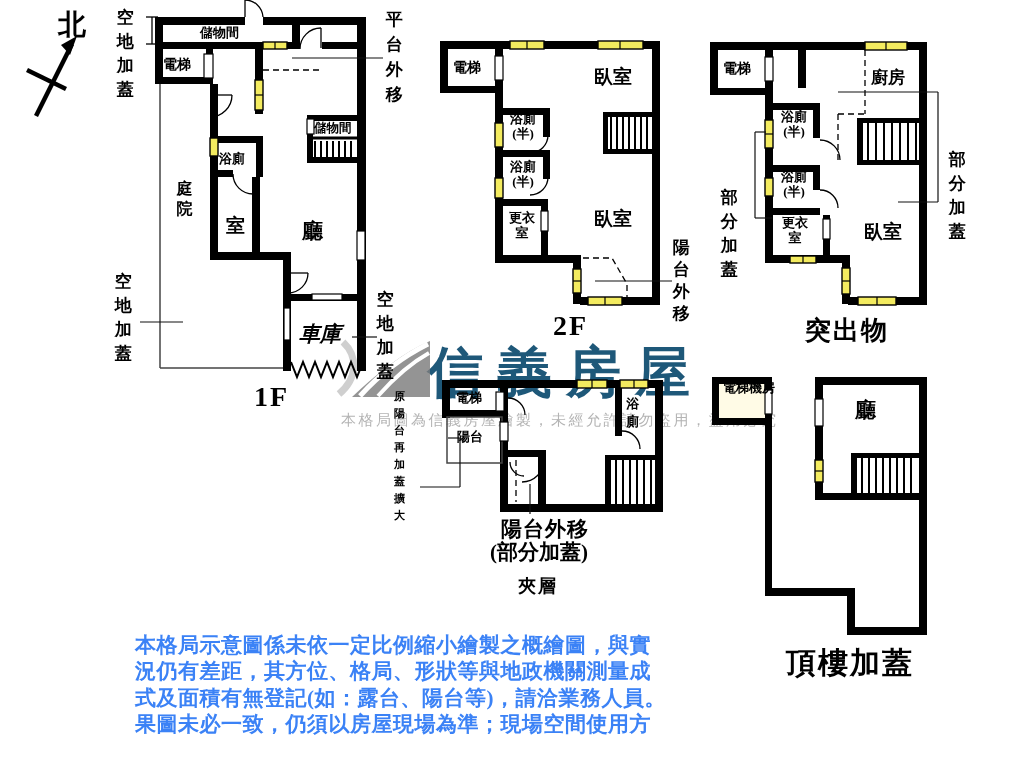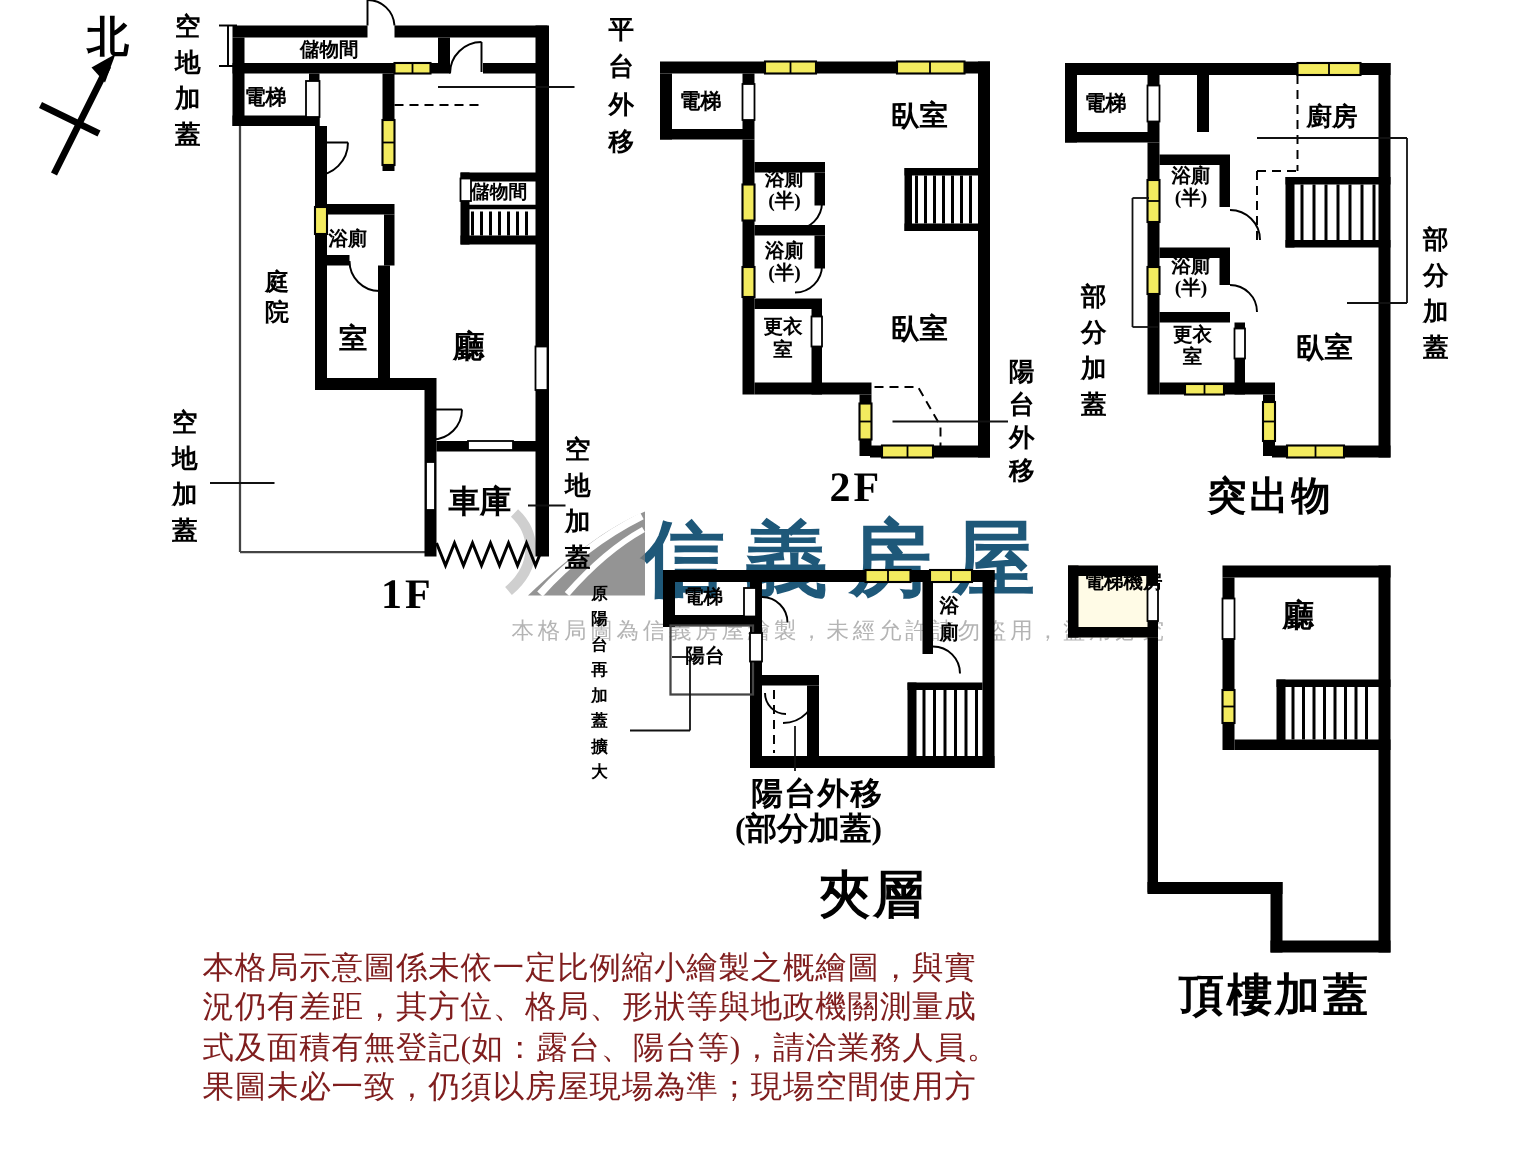--- a/index.html
+++ b/index.html
@@ -7,21 +7,21 @@
           font-family:"Liberation Serif","DejaVu Serif",serif;color:#000;}
   svg.layer{position:absolute;left:0;top:0;}
   .lab{position:absolute;white-space:nowrap;font-weight:600;}
   .v{position:absolute;width:1.2em;text-align:center;word-break:break-all;line-height:1.42;font-weight:600;}
   .wrap{position:absolute;text-align:center;word-break:break-all;line-height:1.12;font-weight:600;}
   .plantitle{position:absolute;white-space:nowrap;font-weight:600;letter-spacing:2px;}
   #brand{position:absolute;left:428px;top:336px;font-size:55px;font-weight:bold;color:#0c4a6e;
          letter-spacing:14px;opacity:.92;white-space:nowrap;}
   #notice{position:absolute;left:341px;top:411px;font-size:15px;color:#b4b4b4;letter-spacing:2.5px;white-space:nowrap;}
   #disclaimer{position:absolute;left:135px;top:632px;width:535px;font-size:21px;line-height:26.4px;
-              letter-spacing:0.5px;color:#7f1d1d;font-weight:400;}
+              letter-spacing:0.5px;color:#3b82f6;font-weight:700;}
 </style>
 </head>
 <body>
 
 <div id="canvas">
 
   <div id="brand">信義房屋</div>
   <div id="notice">本格局圖為信義房屋繪製，未經允許請勿盜用，盜用必究</div>
   <svg class="layer" width="1024" height="768">
     <path d="M339,394 C358,378 358,356 343,342" stroke="#cfcfcf" stroke-width="7" fill="none"></path>
@@ -334,29 +334,29 @@
         <rect x="815" y="399" width="8" height="27"></rect>
       </g>
     </g>
   </svg>
 
   <div class="lab" style="left:58px;top:6px;font-size:28px;font-weight:700;">北</div>
 
   <div class="v" style="left:115px;top:6px;font-size:17px;">空地加蓋</div>
   <div class="v" style="left:113px;top:270px;font-size:17px;">空地加蓋</div>
   <div class="v" style="left:375px;top:288px;font-size:17px;">空地加蓋</div>
-  <div class="v" style="left:384px;top:8px;font-size:17px;line-height:1.47;margin-left:20px;">平台外移</div>
+  <div class="v" style="left:384px;top:8px;font-size:17px;line-height:1.47;">平台外移</div>
   <div class="lab" style="left:200px;top:24px;font-size:13px;">儲物間</div>
   <div class="lab" style="left:163px;top:56px;font-size:14px;">電梯</div>
   <div class="lab" style="left:314px;top:120px;font-size:12.5px;">儲物間</div>
   <div class="lab" style="left:219px;top:150px;font-size:13px;">浴廁</div>
   <div class="v" style="left:175px;top:179px;font-size:16px;line-height:1.25;">庭院</div>
   <div class="lab" style="left:226px;top:213px;font-size:19px;">室</div>
   <div class="lab" style="left:302px;top:217px;font-size:21px;">廳</div>
-  <div class="lab" style="left:299px;top:320px;font-size:21px;">車庫</div>
+  <div class="lab" style="left:299px;top:320px;font-size:21px;font-style:italic;">車庫</div>
   <div class="plantitle" style="left:254px;top:381px;font-size:28px;">1F</div>
 
   <div class="lab" style="left:453px;top:59px;font-size:14px;">電梯</div>
   <div class="lab" style="left:594px;top:64px;font-size:19px;">臥室</div>
   <div class="wrap" style="left:506px;top:112px;width:34px;font-size:13px;">浴廁(半)</div>
   <div class="wrap" style="left:506px;top:160px;width:34px;font-size:13px;">浴廁(半)</div>
   <div class="wrap" style="left:507px;top:211px;width:30px;font-size:13px;">更衣室</div>
   <div class="lab" style="left:594px;top:206px;font-size:19px;">臥室</div>
   <div class="v" style="left:671px;top:237px;font-size:17px;line-height:1.3;">陽台外移</div>
   <div class="plantitle" style="left:553px;top:310px;font-size:28px;">2F</div>
@@ -370,21 +370,21 @@
   <div class="v" style="left:719px;top:186px;font-size:17px;">部分加蓋</div>
   <div class="v" style="left:947px;top:148px;font-size:17px;">部分加蓋</div>
   <div class="plantitle" style="left:805px;top:313px;font-size:26px;">突出物</div>
 
   <div class="lab" style="left:456px;top:389px;font-size:13px;">電梯</div>
   <div class="lab" style="left:457px;top:428px;font-size:13px;">陽台</div>
   <div class="v" style="left:625px;top:395px;font-size:13px;line-height:1.35;">浴廁</div>
   <div class="lab" style="left:501px;top:515px;font-size:21px;letter-spacing:1px;">陽台外移</div>
   <div class="lab" style="left:490px;top:538px;font-size:21px;">(部分加蓋)</div>
   <div class="v" style="left:393px;top:388px;font-size:11px;line-height:1.55;">原陽台再加蓋擴大</div>
-  <div class="plantitle" style="left:518px;top:574px;font-size:34px;margin-left:28px;">夾層</div>
+  <div class="plantitle" style="left:518px;top:574px;font-size:18px;">夾層</div>
 
   <div class="wrap" style="left:721px;top:381px;width:56px;font-size:13px;">電梯機房</div>
   <div class="lab" style="left:855px;top:396px;font-size:21px;">廳</div>
   <div class="plantitle" style="left:786px;top:643px;font-size:30px;">頂樓加蓋</div>
 
   <div id="disclaimer">
     <div>本格局示意圖係未依一定比例縮小繪製之概繪圖，與實</div>
     <div>況仍有差距，其方位、格局、形狀等與地政機關測量成</div>
     <div>式及面積有無登記(如：露台、陽台等)，請洽業務人員。</div>
     <div>果圖未必一致，仍須以房屋現場為準；現場空間使用方</div>

